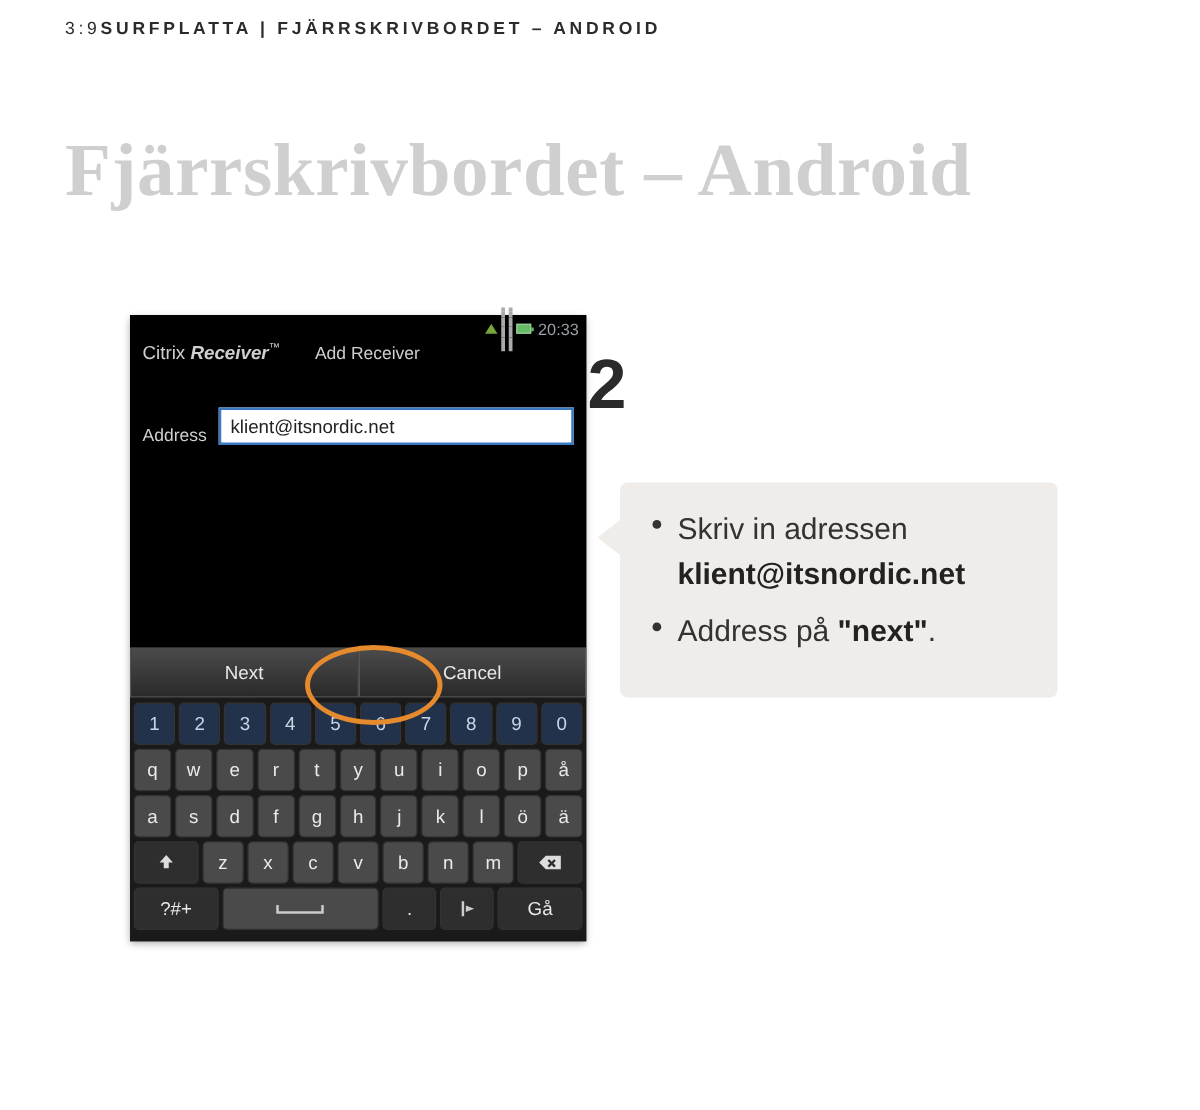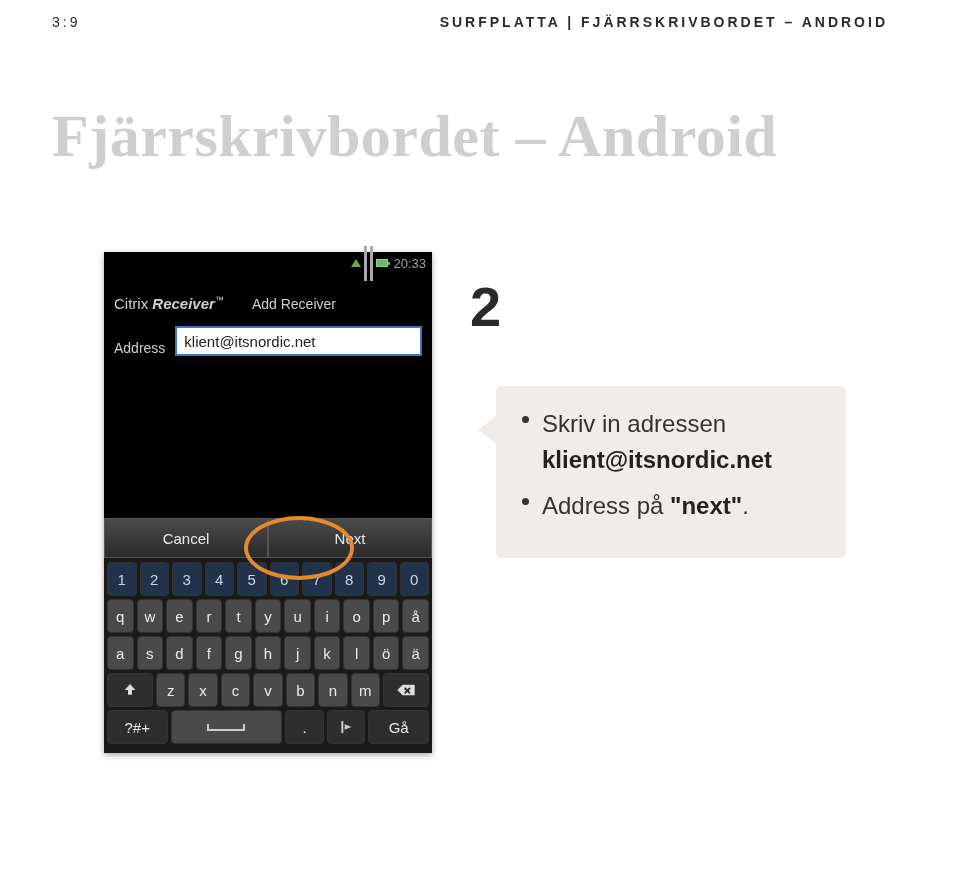--- a/index.html
+++ b/index.html
@@ -1,31 +1,31 @@
 <!DOCTYPE html>
 <html><head>
 <meta charset="utf-8">
 <style>
 :root{--ink:#3a3a3a;--orange:#e68a2e;--callout:#efece9;--kb:#2a2a2a;--kbkey:#555;--kbnum:#2f3846;}
 *{box-sizing:border-box;margin:0;padding:0}
 body{width:960px;height:888px;background:#fff;font-family:"Segoe UI",Arial,sans-serif;color:var(--ink);position:relative;overflow:hidden}
-.page-header{display:flex;justify-content:space-between;padding:14px 72px 0 52px;font-size:14px;letter-spacing:3px;color:#2b2b2b}
+.page-header{display:flex;padding:14px 72px 0 52px;font-size:14px;letter-spacing:3px;color:#2b2b2b}
 .page-header .right{font-weight:600}
 .section-title{font-family:Georgia,"Times New Roman",serif;font-weight:700;font-style:normal;font-size:60px;color:#cfcfcf;padding:72px 0 0 52px;letter-spacing:.5px}
-.phone{position:absolute;left:104px;top:252px;width:328px;background:#000;box-shadow:0 2px 6px rgba(0,0,0,.35)}
+.phone{position:absolute;left:104px;top:252px;width:365px;background:#000;box-shadow:0 2px 6px rgba(0,0,0,.35)}
 .statusbar{height:22px;background:#000;color:#b6b6b6;font-size:12px;display:flex;justify-content:flex-end;align-items:center;gap:3px;padding:0 6px}
 .statusbar span{display:inline-block}
 .tri{width:0;height:0;border-left:5px solid transparent;border-right:5px solid transparent;border-bottom:8px solid #76a53b}
 .sig{display:flex;align-items:flex-end;gap:1px}
 .sig i{width:3px;background:#aaa;display:block}
 .sig i:nth-child(1){height:3px}.sig i:nth-child(2){height:5px}.sig i:nth-child(3){height:7px}.sig i:nth-child(4){height:9px}.sig i:nth-child(5){height:11px}
 .batt{width:12px;height:8px;border:1px solid #9c9;background:#6b6;position:relative}
 .batt::after{content:"";position:absolute;right:-3px;top:2px;width:2px;height:3px;background:#6b6}
 .time{font-size:13px;color:#9aa0a6;margin-left:2px}
-.appbar{height:38px;background:#000;color:#cfcfcf;display:flex;align-items:flex-end;padding:0 10px;gap:10px;font-size:14px}
+.appbar{height:38px;background:#000;color:#cfcfcf;display:flex;align-items:flex-start;padding:0 10px;gap:10px;font-size:14px}
 .appbar .brand{font-family:Arial;font-size:15px;color:#cfcfcf}
 .appbar .brand b{font-style:italic}
 .appbar .tm{font-size:9px;transform:translateY(-6px);display:inline-block}
 .appbar .spacer{flex:0 0 8px}
 .formrow{background:#000;padding:14px 10px 12px 10px;display:flex;align-items:flex-end;gap:10px}
 .formrow label{color:#d0d0d0;font-size:14px}
 .formrow input{flex:1;height:30px;border:1px solid #999;background:#fff;font-size:15px;padding:0 8px;color:#222;outline:2px solid #3b78c2;outline-offset:-2px}
 .darkspace{height:150px;background:#000}
 .btnbar{display:flex;background:#1b1b1b}
 .btnbar button{flex:1;height:40px;background:linear-gradient(#4b4b4b,#2a2a2a);color:#e8e8e8;border:1px solid #555;font-size:15px}
@@ -92,22 +92,22 @@
   </div>
 
   <div class="formrow">
     <label>Address</label>
     <input type="text" value="klient@itsnordic.net" style="">
   </div>
 
   <div class="darkspace"></div>
 
   <div class="btnbar">
+    <button>Next</button>
     <button>Cancel</button>
-    <button>Next</button>
   </div>
 
   <div class="keyboard">
     <div class="krow" id="k-row1">
         <div class="key num">1</div>
         <div class="key num">2</div>
         <div class="key num">3</div>
         <div class="key num">4</div>
         <div class="key num">5</div>
         <div class="key num">6</div>

